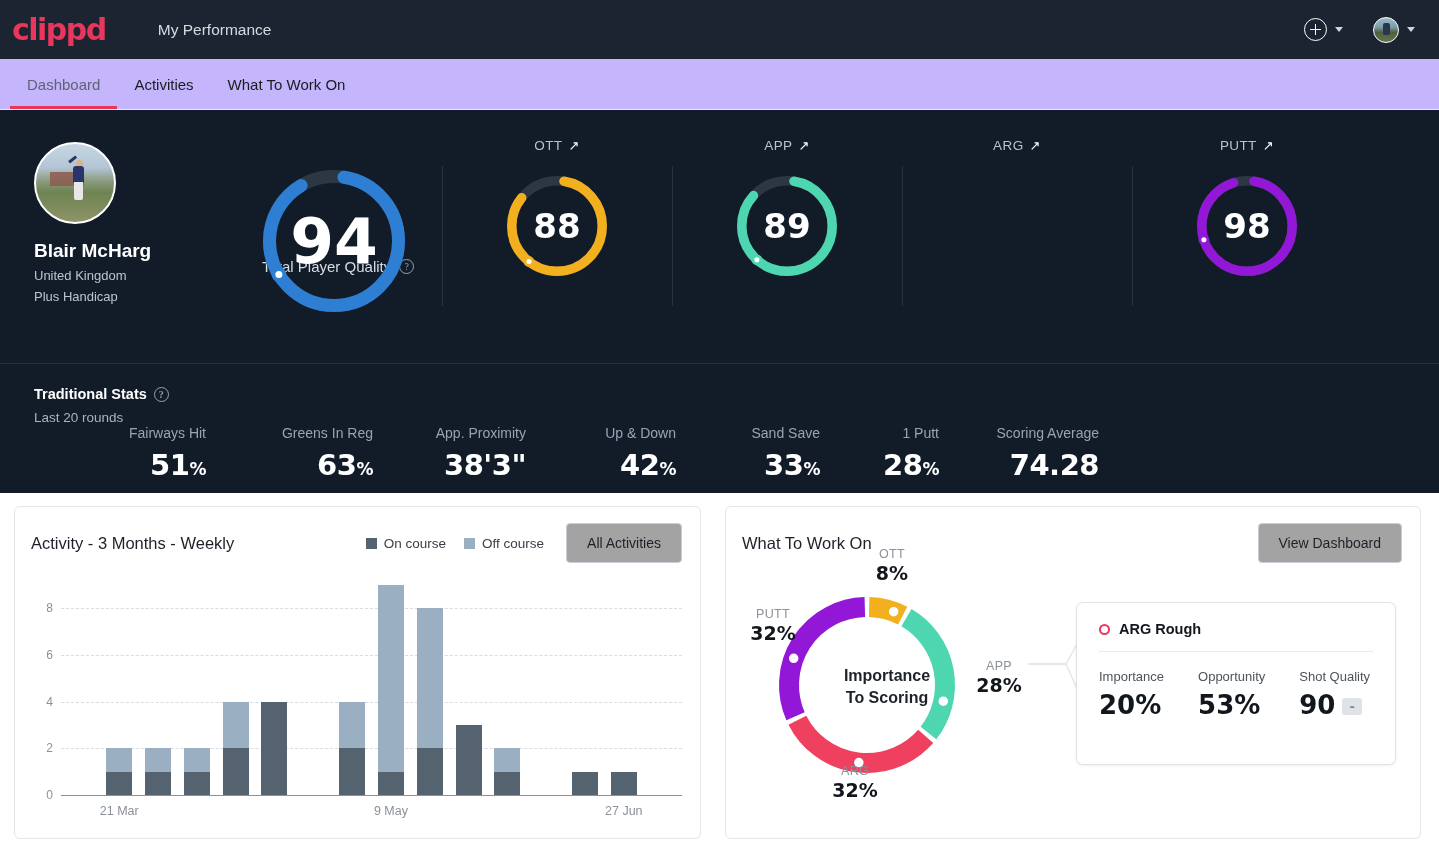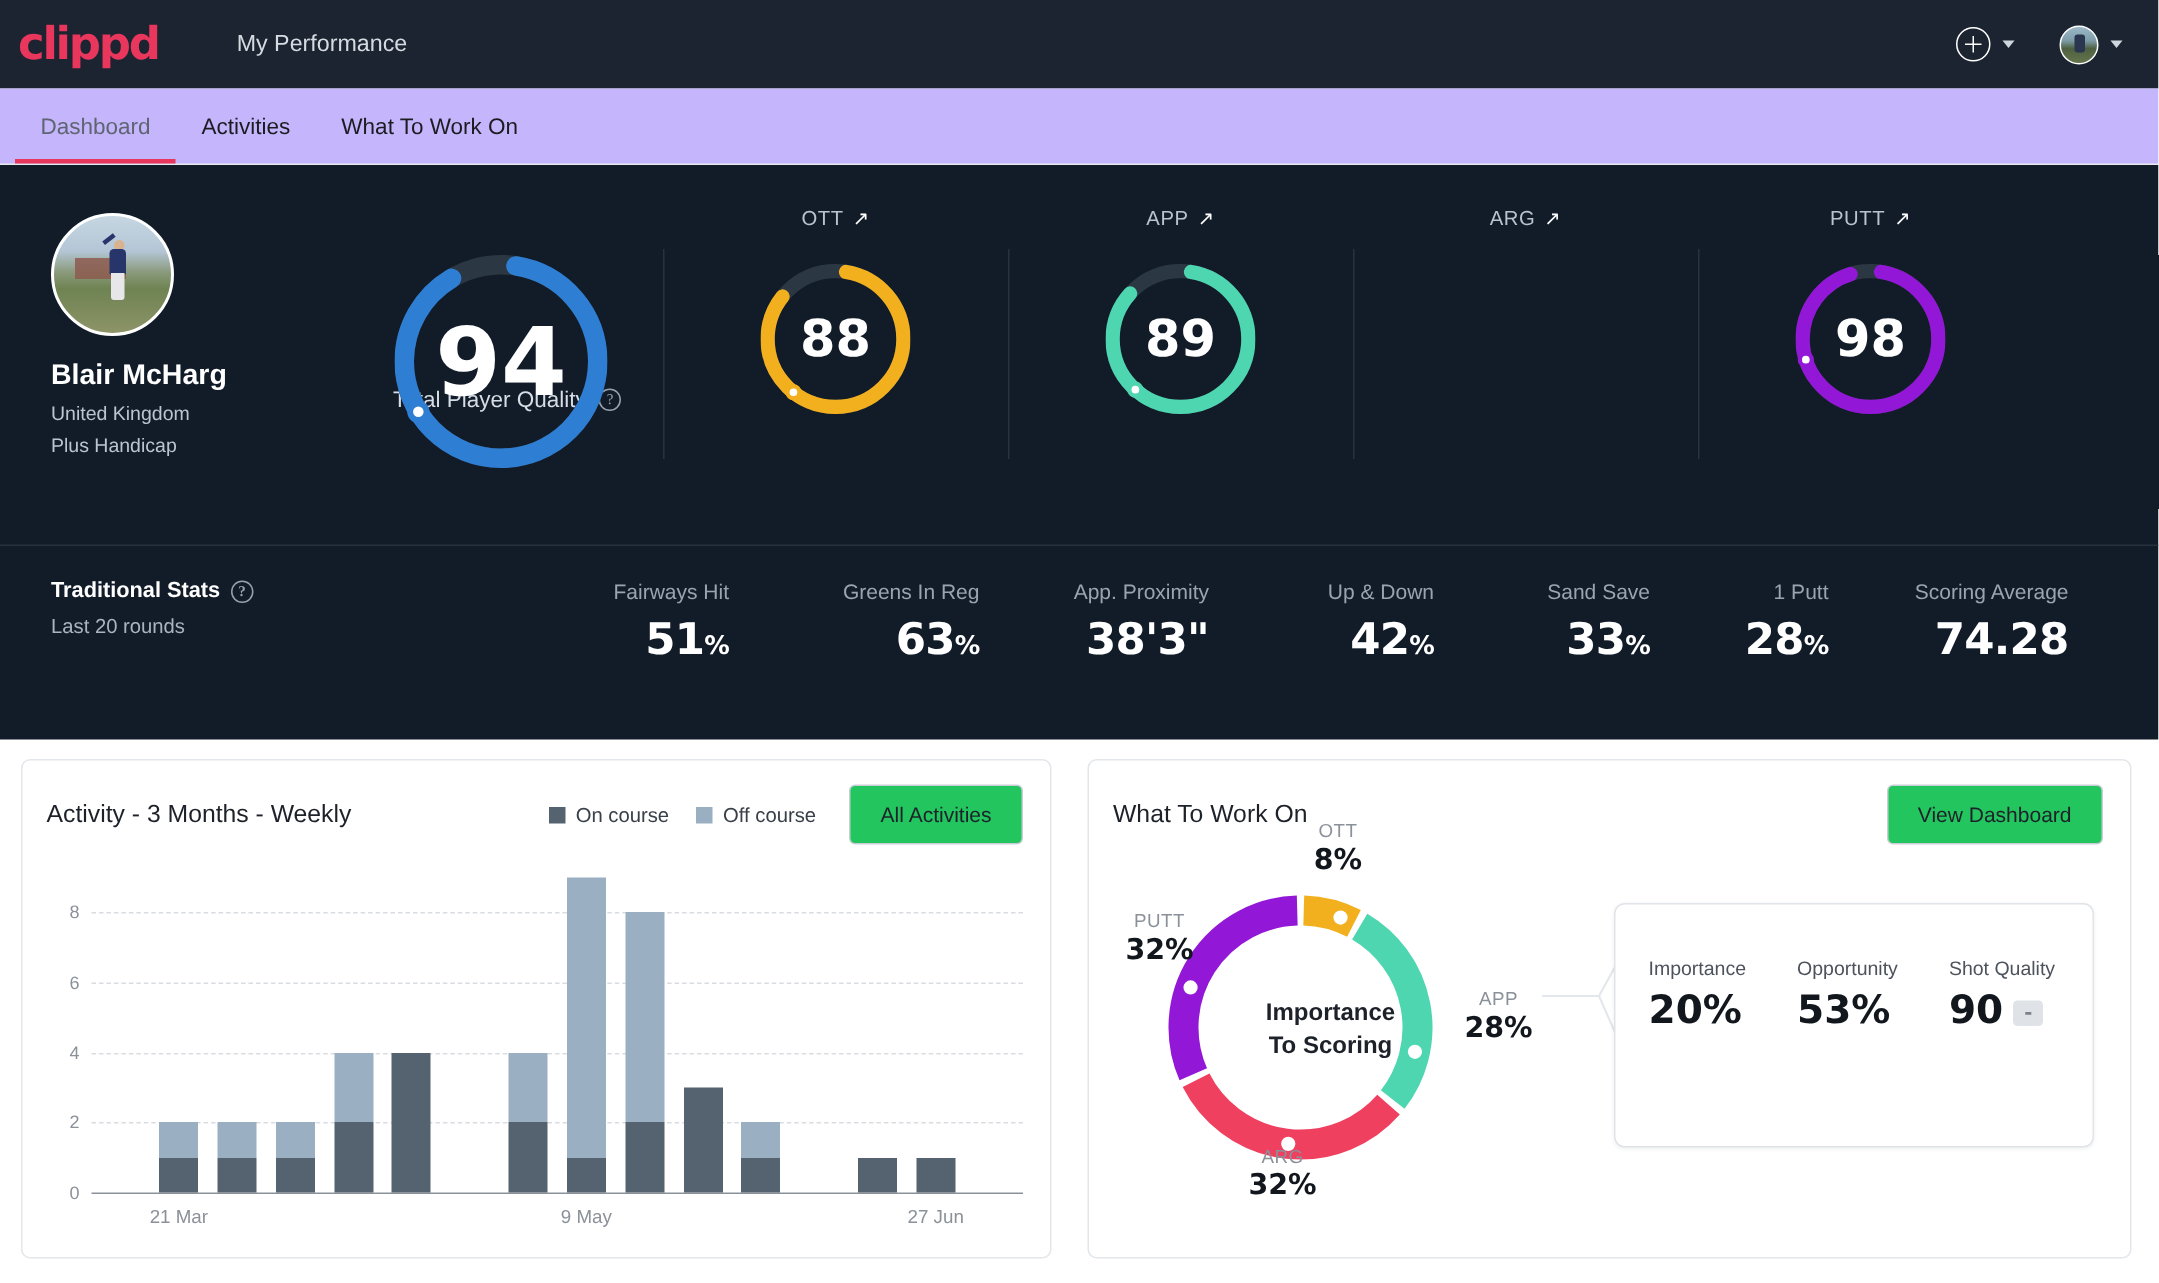--- a/index.html
+++ b/index.html
@@ -94,39 +94,39 @@
   .tpq-head { position: absolute; left: 262px; top: 148px; display: flex; align-items: center; gap: 8px;
               color: #d7dde5; font-size: 15px; }
   .qmark {
     width: 15px; height: 15px; border-radius: 50%; border: 1.3px solid #97a2b0; color: #97a2b0;
     font-size: 10px; display: flex; align-items: center; justify-content: center;
     font-family: "Liberation Serif", serif;
   }
 
   .hero-divider { height: 1px; background: #26313e; margin: 0 0 0 0; }
 
-  .stats { display: flex; padding: 22px 0 0 34px; align-items: flex-start; }
+  .stats { display: flex; padding: 22px 0 0 34px; align-items: flex-start; flex-direction: column; }
   .stats-title { color: #ffffff; font-size: 14.5px; font-weight: 700; display: flex; align-items: center; gap: 7px; }
   .stats-sub { color: #aab3bf; font-size: 13.5px; margin-top: 8px; }
   .stat { text-align: right; }
   .stat-label { color: #9aa4b1; font-size: 14px; }
   .stat-val { color: #ffffff; font-size: 29px; font-weight: 700; margin-top: 7px;
               font-family: "DejaVu Sans", sans-serif; letter-spacing: -.5px; }
   .stat-val .unit { font-size: 17px; font-weight: 700; }
 
   
   .cards { display: flex; gap: 24px; padding: 13px 18px 0 14px; }
   .card { background: #fff; border: 1px solid #e3e6ea; border-radius: 6px; }
   .card-hd { display: flex; align-items: center; padding: 16px 18px 0 16px; justify-content: flex-end; }
   .card-title { font-size: 16.5px; color: #1d2129; }
   .legend { display: flex; gap: 18px; margin-left: auto; align-items: center; }
   .legend-item { display: flex; align-items: center; gap: 7px; font-size: 13.5px; color: #3a4049; }
   .sw { width: 11px; height: 11px; }
   .btn {
-    border: 1px solid #c9ced6; background: #22c55e; border-radius: 4px;
+    border: 1px solid #c9ced6; background: #a3a3a3; border-radius: 4px;
     font-size: 14px; color: #1d2129; padding: 11px 20px; margin-left: 22px; cursor: pointer;
     font-family: "Liberation Sans", sans-serif;
   }
 
   
   .card-activity { width: 687px; height: 333px; position: relative; }
   .chart-area { position: absolute; left: 16px; top: 78px; width: 655px; height: 245px; }
   .ylab { position: absolute; font-size: 12px; color: #8b9199; right: 0; transform: translateY(-50%); }
   .grid-line { position: absolute; left: 30px; right: 4px; height: 0;
                border-top: 1px dashed #d9dde2; }
@@ -476,20 +476,24 @@
           <div class="pc">32%</div>
         </div>
       </div>
 
     <svg width="200" height="160" style="position:absolute;left:300px;top:95px">
       <path d="M2,62 L40,62 L62,22 L150,22" fill="none" stroke="#e3e6ea" stroke-width="1.4"></path>
       <path d="M2,62 L40,62 L62,112 L150,112" fill="none" stroke="#e3e6ea" stroke-width="1.4"></path>
     </svg>
 
     <div class="detail-card">
+      <div class="dc-head">
+        <span class="dc-dot"></span>
+        <span class="dc-title">ARG Rough</span>
+      </div>
       <div class="dc-body">
         <div class="dc-col">
           <div class="lab">Importance</div>
           <div class="num">
               <span>20%</span>
             </div>
         </div>
         <div class="dc-col">
           <div class="lab">Opportunity</div>
           <div class="num">

